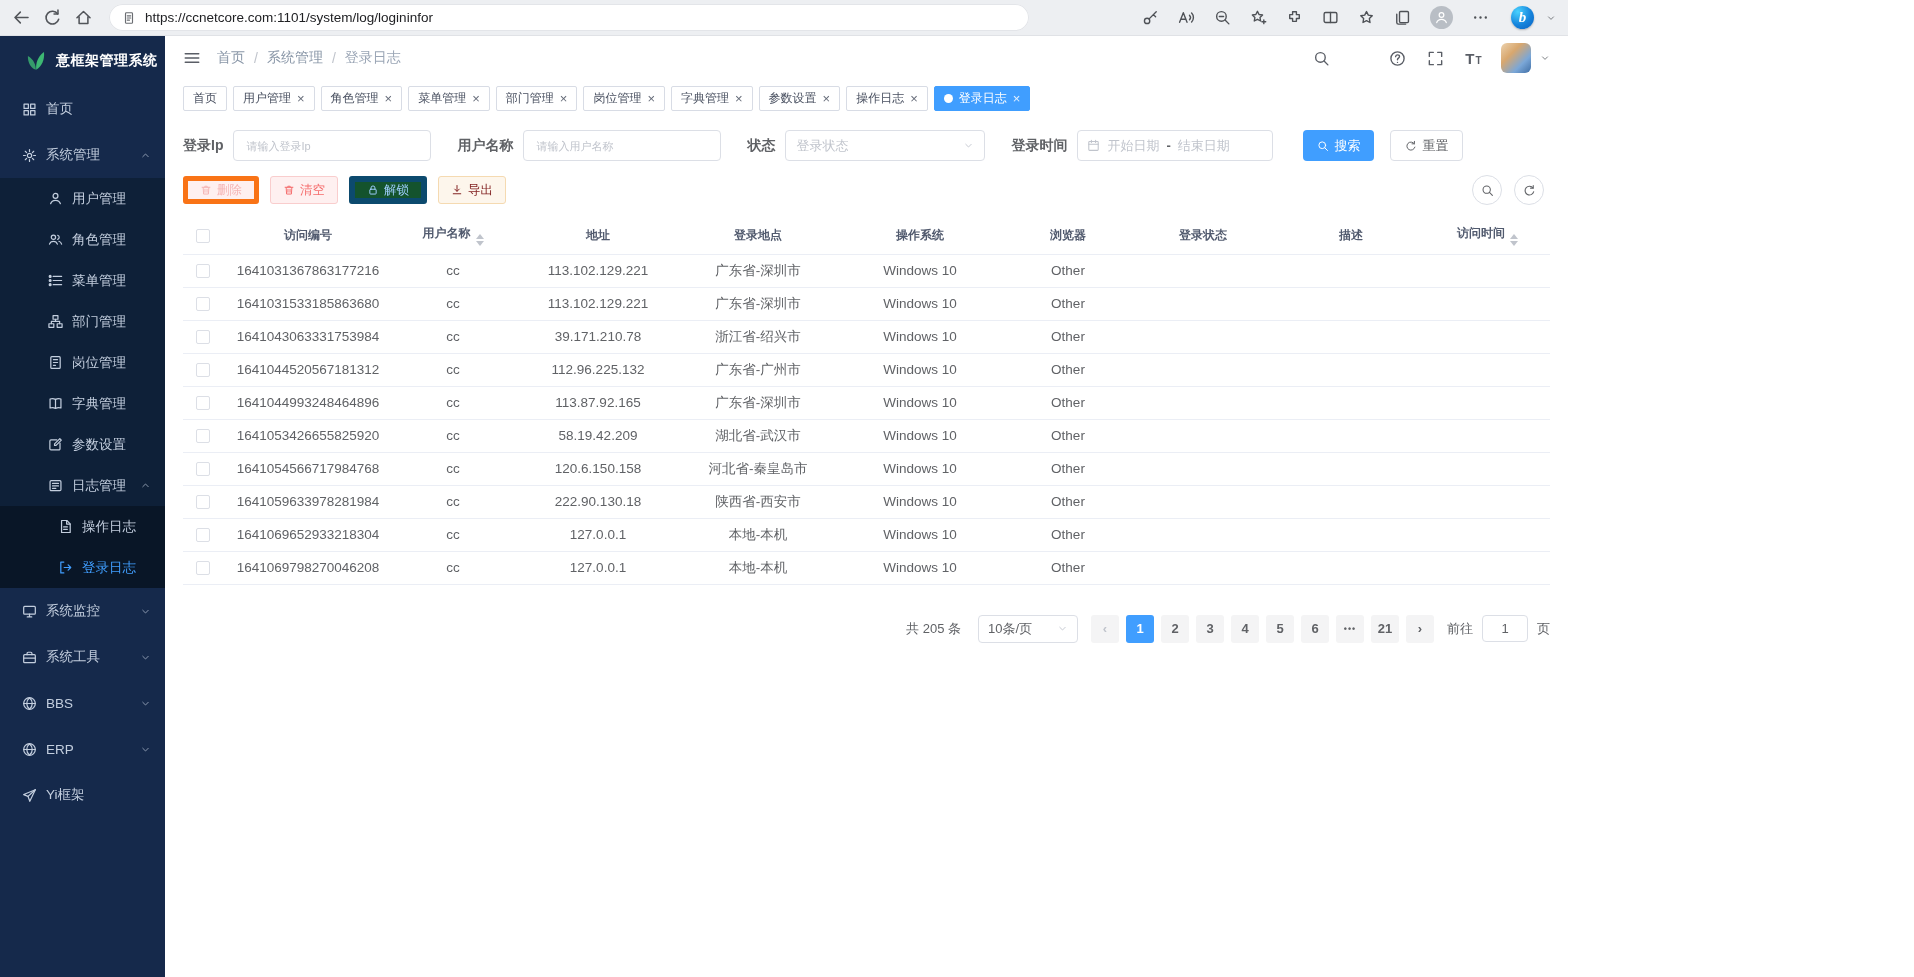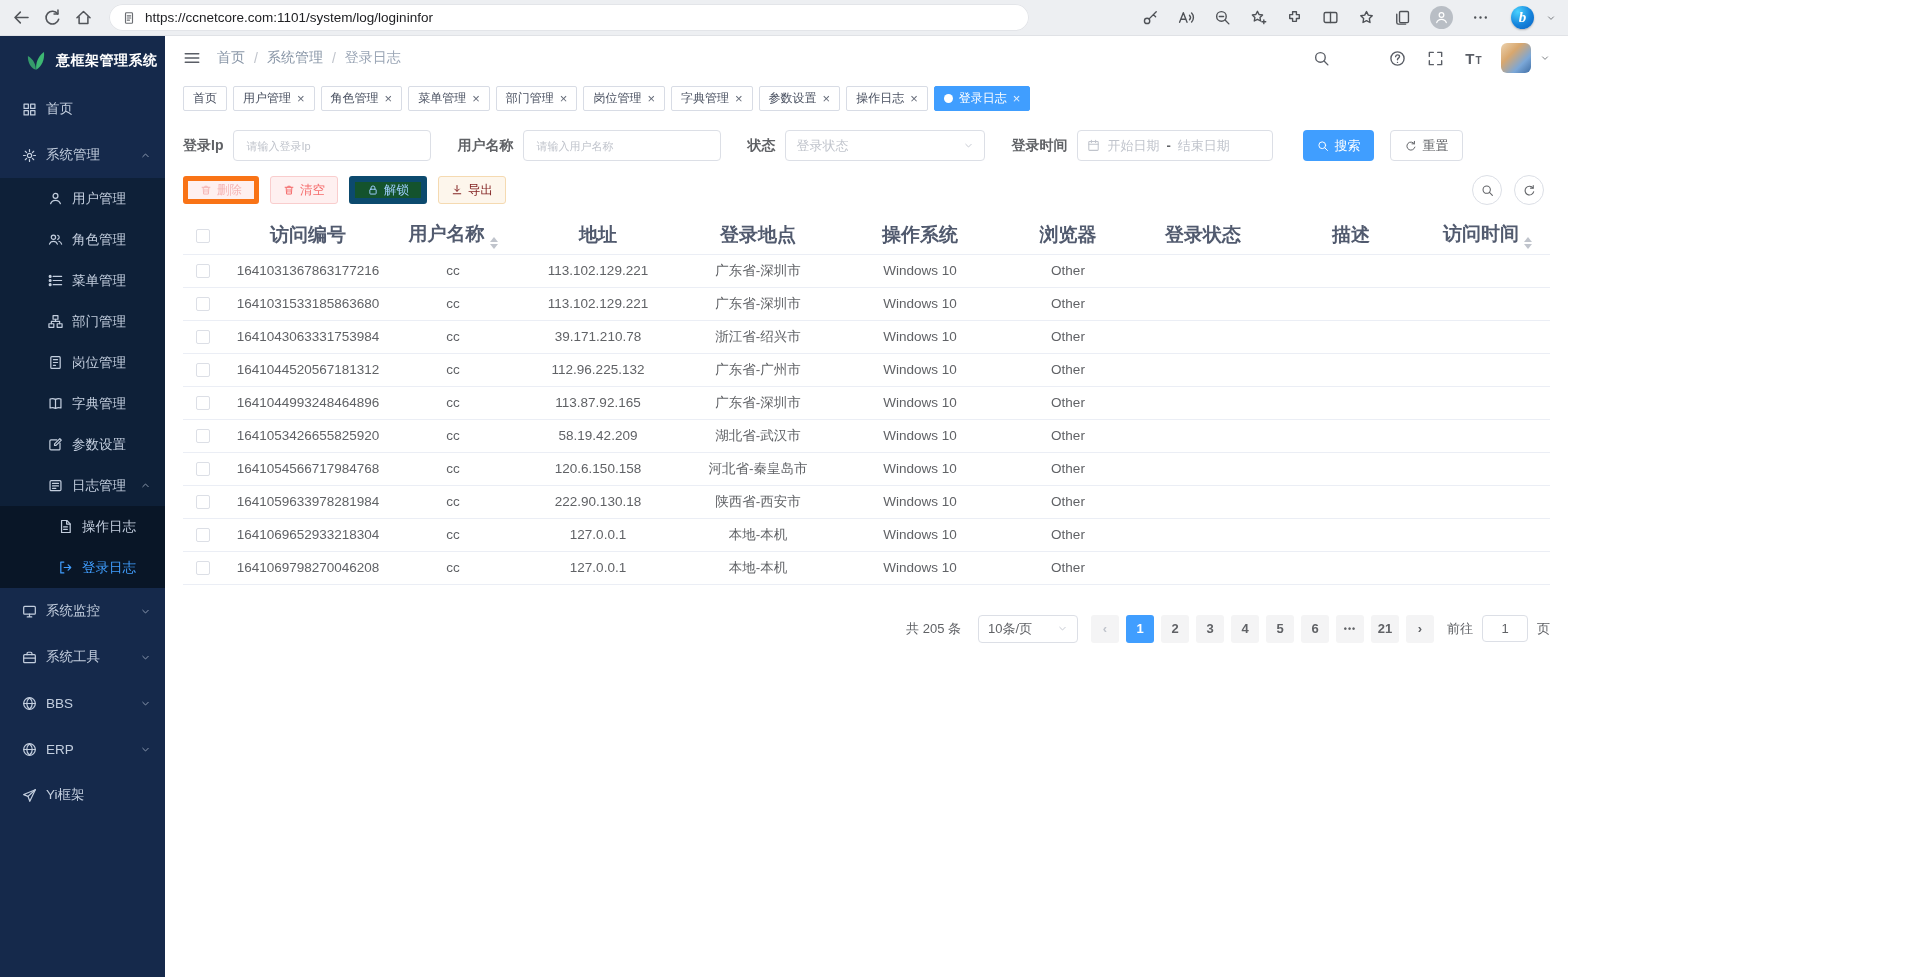--- a/index.html
+++ b/index.html
@@ -83,21 +83,21 @@
   .btn-delete{background:#fef0f0;border:5px solid #f97316;color:#f5b5b5;cursor:not-allowed}
   .btn-clear{background:#fef0f0;border:1px solid #f9cdcd;color:#f56c6c}
   .btn-unlock{background:#14532d;border:6px solid #0c4a6e;color:#a0cfff;cursor:not-allowed}
   .btn-export{background:#fdf6ec;border:1px solid #f5dab1;color:#7f1d1d}
   .circle-btns{margin-left:auto;display:flex;gap:12px;padding-right:6px}
   .circle-btn{width:30px;height:30px;border:1px solid #dcdfe6;border-radius:50%;background:#fff;display:flex;align-items:center;justify-content:center;color:#606266;cursor:pointer}
   .circle-btn .icon{width:13px;height:13px}
 
   
   .grid{width:100%;border-collapse:collapse;table-layout:fixed;font-size:13.5px;color:#606266}
-  .grid th{height:37px;font-weight:bold;color:#515a6e;font-size:19px;text-align:center;border-bottom:1px solid #ebeef5}
+  .grid th{height:37px;font-weight:bold;color:#515a6e;font-size:12px;text-align:center;border-bottom:1px solid #ebeef5}
   .grid td{height:33px;text-align:center;border-bottom:1px solid #ebeef5;overflow:hidden;white-space:nowrap}
   .grid .c5,.grid .c6{text-align:center;padding-left:26px}
   .w0{width:40px}.w1{width:170px}.w2{width:120px}.w3{width:170px}.w4{width:150px}
   .w5{width:148px}.w6{width:148px}.w7{width:148px}.w8{width:148px}.w9{width:auto}
   .checkbox{display:inline-block;width:14px;height:14px;border:1px solid #dcdfe6;border-radius:2px;background:#fff;vertical-align:middle;cursor:pointer}
   .sort{display:inline-flex;flex-direction:column;margin-left:5px;vertical-align:-2px;cursor:pointer}
   .s-up,.s-dn{width:0;height:0;border-left:4px solid transparent;border-right:4px solid transparent;display:block}
   .s-up{border-bottom:5px solid #c0c4cc;margin-bottom:2px}
   .s-dn{border-top:5px solid #c0c4cc}
 

